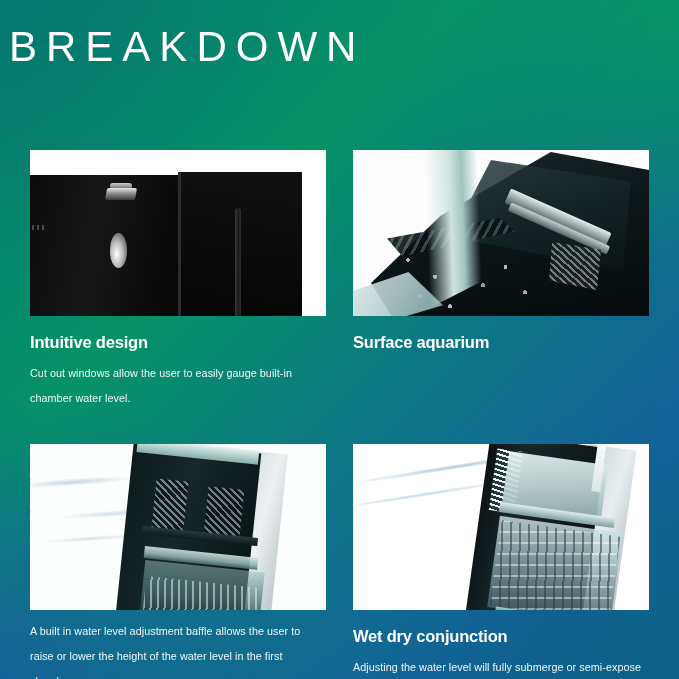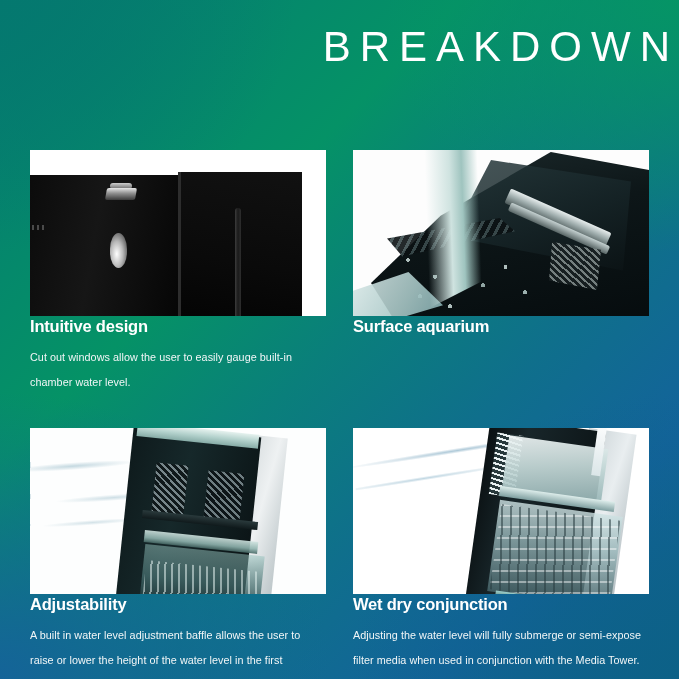--- a/index.html
+++ b/index.html
@@ -38,21 +38,21 @@
       radial-gradient(ellipse 75% 65% at 100% 100%, rgba(12,97,135,0.95) 0%, rgba(12,97,135,0) 65%);
     pointer-events: none;
   }
   #infographic > * { position: relative; z-index: 2; }
 
   .page-title {
     position: absolute;
     top: 20px;
     left: 0;
     width: 100%;
-    text-align: right;
+    text-align: left;
     color: #ffffff;
     font-size: 42px;
     font-weight: 300;
     letter-spacing: 9px;
     line-height: 54px;
     text-indent: 9px;
   }
 
   .grid {
     position: absolute;
@@ -70,20 +70,21 @@
 
   .photo {
     width: 296px;
     height: 166px;
     overflow: hidden;
     position: relative;
     background: #ffffff;
   }
 
   .card-title {
+    margin-top: 16px;
     color: #ffffff;
     font-size: 16.5px;
     font-weight: bold;
     letter-spacing: -0.2px;
     line-height: 20px;
   }
   .card-body {
     margin-top: 9px;
     color: #f2f6f7;
     font-size: 10.8px;
@@ -375,21 +376,20 @@
         <div class="towerside"></div>
         <div class="tower"></div>
         <div class="glasstop"></div>
         <div class="mediaA"></div>
         <div class="mediaB"></div>
         <div class="baffle1"></div>
         <div class="baffle2"></div>
         <div class="waterbox"></div>
         <div class="ripples"></div>
       </div>
-      <div class="card-title">Adjustability</div>
       <div class="card-body">A built in water level adjustment baffle allows the user to raise or lower the height of the water level in the first chamber.</div>
     </div>
 
     <div class="card row2">
       <div class="photo p4">
         <div class="flow"></div>
         <div class="towerside"></div>
         <div class="tower"></div>
         <div class="combs"></div>
         <div class="chamberTop"></div>

